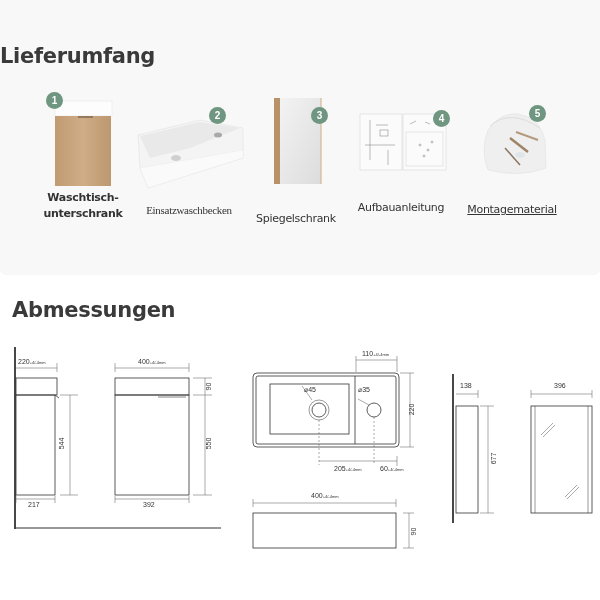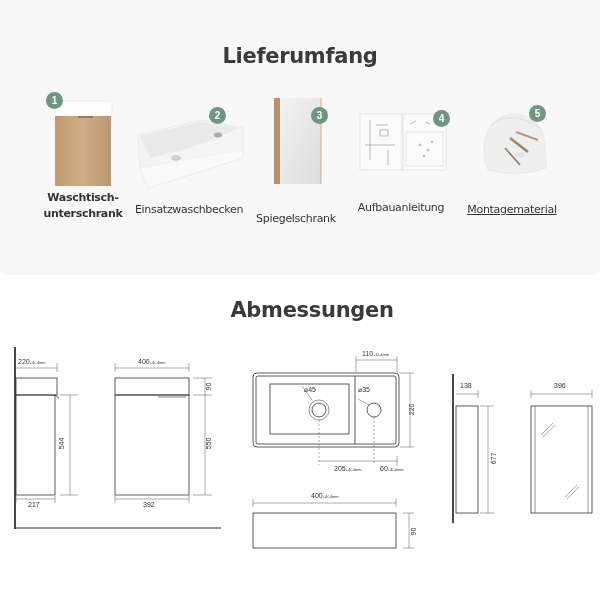--- a/index.html
+++ b/index.html
@@ -1,18 +1,18 @@
 <!DOCTYPE html>
 <html><head>
 <meta charset="utf-8">
 <style>
   html, body { margin:0; padding:0; }
   body { width:600px; height:600px; background:#ffffff; position:relative; overflow:hidden; font-family:"Liberation Sans", sans-serif; color:#333; }
   .top-panel { position:absolute; left:0; top:0; width:600px; height:275px; background:#f8f8f8; border-radius:0 0 6px 6px; }
-  .title { position:absolute; left:0; width:600px; text-align:center; font-size:21px; font-weight:bold; color:#3a3a3a; font-family:"DejaVu Sans", sans-serif; letter-spacing:-0.3px; }
+  .title { position:absolute; left:0; width:600px; font-size:21px; font-weight:bold; color:#3a3a3a; font-family:"DejaVu Sans", sans-serif; letter-spacing:-0.3px; }
   .item-label { position:absolute; font-size:11px; color:#333; text-align:center; line-height:16px; font-family:"DejaVu Sans", sans-serif; letter-spacing:-0.3px; }
   .badge { position:absolute; width:17px; height:17px; border-radius:50%; background:#6e9680; color:#fff; font-size:10px; font-weight:bold; text-align:center; line-height:17px; font-family:"Liberation Sans", sans-serif; }
   svg { position:absolute; left:0; top:0; }
 </style>
 </head>
 <body>
 
 <div class="top-panel"></div>
 <div class="title" style="top:44px;">Lieferumfang</div>
 
@@ -81,21 +81,21 @@
 <div class="badge" style="left:46px;top:92px;">1</div>
 <div class="badge" style="left:209px;top:107px;">2</div>
 <div class="badge" style="left:311px;top:107px;">3</div>
 <div class="badge" style="left:433px;top:110px;">4</div>
 <div class="badge" style="left:529px;top:105px;">5</div>
 
 <div class="item-label" style="left:40px;top:190px;width:86px;font-weight:bold;">
   <div>Waschtisch-</div>
   <div>unterschrank</div>
 </div>
-<div class="item-label" style="left:132px;top:202px;width:114px;">Einsatzwaschbecken</div>
+<div class="item-label" style="left:132px;top:202px;width:114px;font-family:Liberation Serif, serif;">Einsatzwaschbecken</div>
 <div class="item-label" style="left:250px;top:200px;width:92px;margin-top:11px;">Spiegelschrank</div>
 <div class="item-label" style="left:352px;top:200px;width:98px;">Aufbauanleitung</div>
 <div class="item-label" style="left:462px;top:202px;width:100px;text-decoration:underline;">Montagematerial</div>
 
 <div class="title" style="top:298px;margin-left:12px;">Abmessungen</div>
 
 <svg width="600" height="600" style="font-family:'Liberation Sans',sans-serif;">
   <g stroke="#333" fill="none" stroke-width="0.8">
 
     <line x1="15" y1="347" x2="15" y2="529" stroke-width="1.8"></line>

